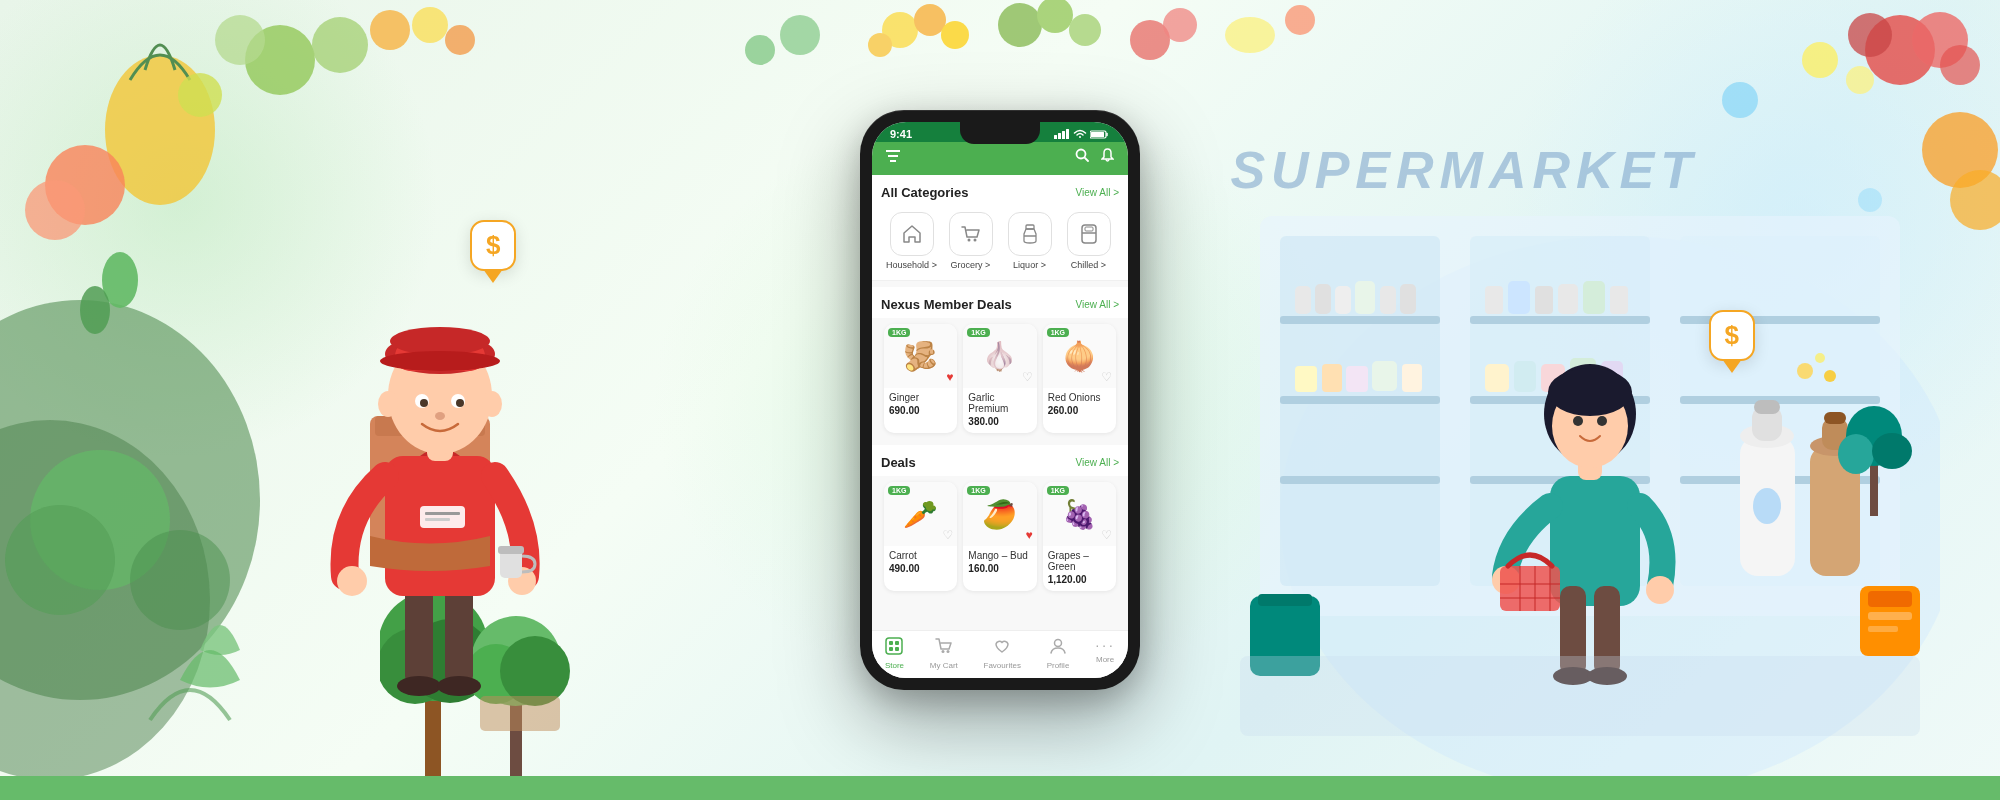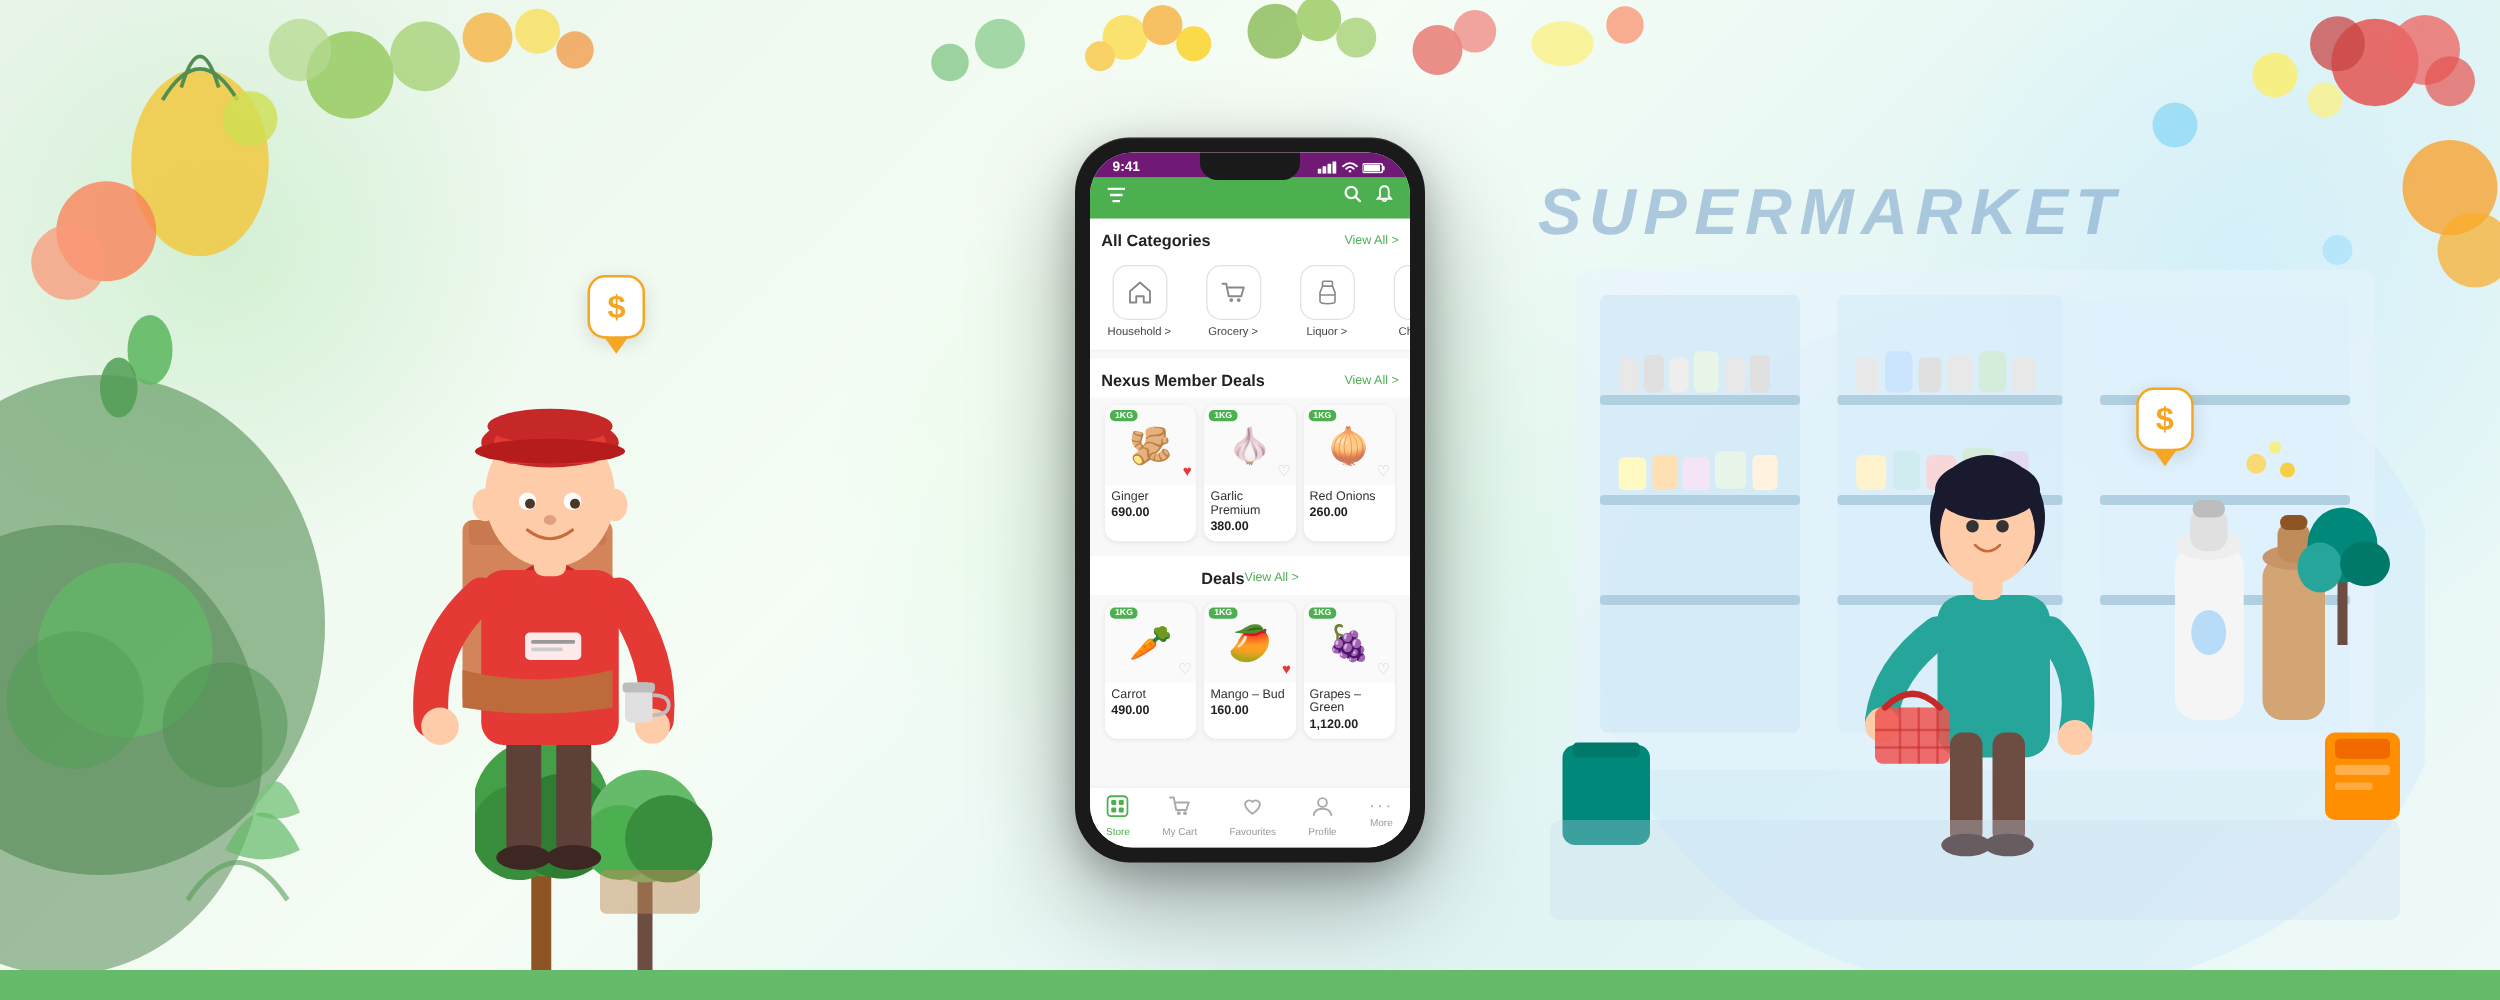--- a/index.html
+++ b/index.html
@@ -92,21 +92,21 @@
       background: #1a1a1a;
       border-radius: 0 0 14px 14px;
       z-index: 10;
     }
 
     
     .status-bar {
       display: flex;
       justify-content: space-between;
       padding: 6px 18px 2px;
-      background: #701a75;
+      background: #15803d;
       font-size: 10px;
       font-weight: 600;
       color: #fff;
       position: relative;
       z-index: 5;
     }
 
     .status-time { font-size: 11px; font-weight: 700; }
     .status-icons { display: flex; gap: 3px; align-items: center; }
 
@@ -144,21 +144,21 @@
     }
 
     .view-all {
       font-size: 10px;
       color: #4caf50;
     }
 
     
     .categories-row {
       display: flex;
-      gap: 20px;
+      gap: 4px;
       padding: 6px 12px 10px;
       background: #fff;
       border-bottom: 1px solid #f0f0f0;
     }
 
     .category-item {
       display: flex;
       flex-direction: column;
       align-items: center;
       gap: 4px;
@@ -769,21 +769,21 @@
               <span class="product-badge">1KG</span>
               <span class="product-heart">♡</span>
             </div>
             <div class="product-info">
               <div class="product-name">Red Onions</div>
               <div class="product-price">260.00</div>
             </div>
           </div>
         </div>
 
-        <div class="section-header" style="margin-top:6px;justify-content:center;">
+        <div class="section-header" style="margin-top:6px;">
           <span class="section-title">Deals</span>
           <span class="view-all">View All &gt;</span>
         </div>
 
         <div class="products-grid">
           <div class="product-card">
             <div class="product-image-area">
               <span style="font-size:28px;">🥕</span>
               <span class="product-badge">1KG</span>
               <span class="product-heart">♡</span>

